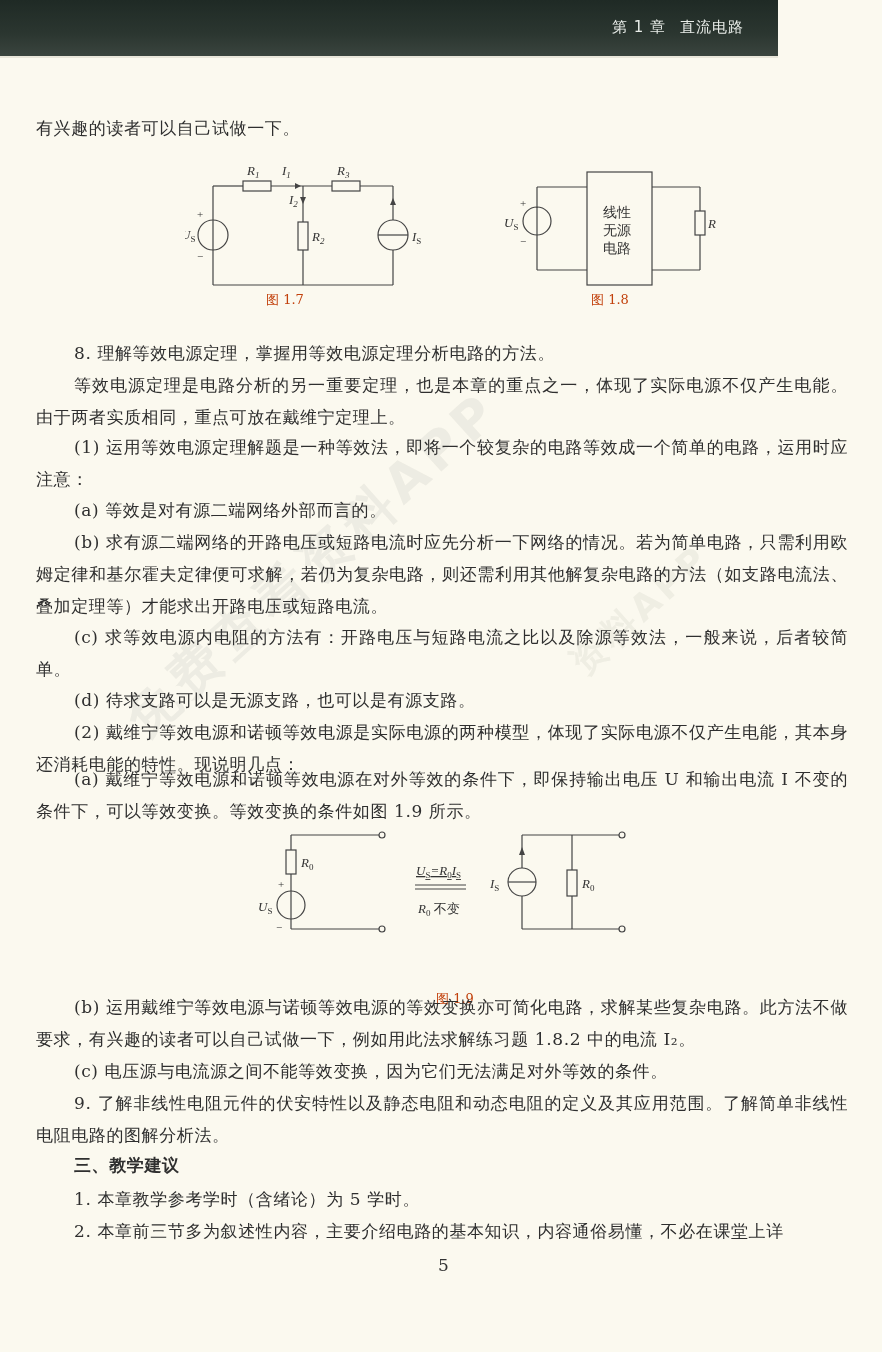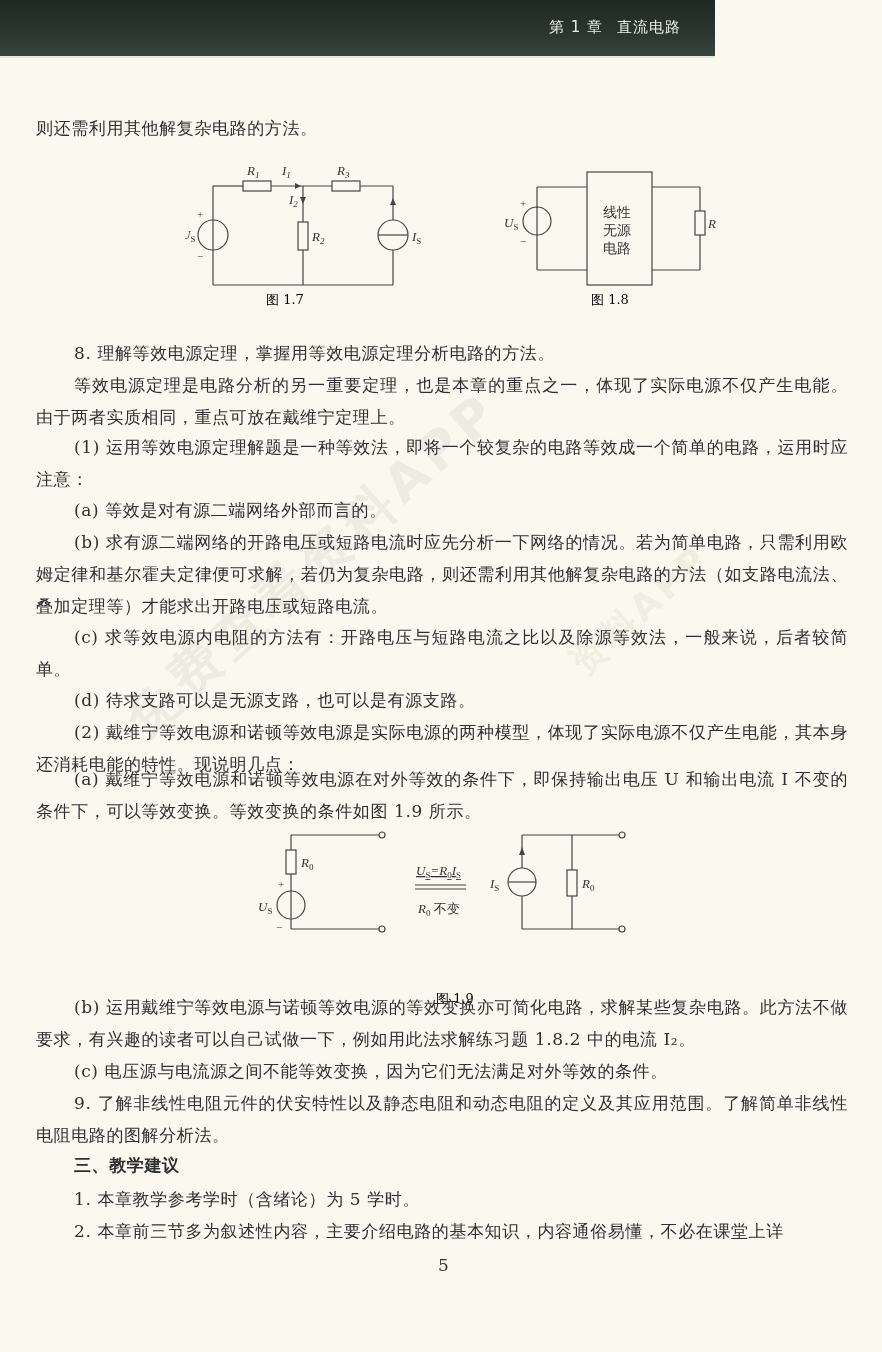--- a/index.html
+++ b/index.html
@@ -4,21 +4,21 @@
   <style>
     html, body { margin: 0; padding: 0; }
     body {
       width: 882px; height: 1352px; overflow: hidden;
       background: #fbf9ef;
       font-family: "DejaVu Serif", "Liberation Serif", serif;
       color: #2f2f2f;
       position: relative;
     }
     .header {
-      position: absolute; left: 0; top: 0; width: 715px; height: 56px;
+      position: absolute; left: 0; top: 0; width: 778px; height: 56px;
       background: linear-gradient(180deg, #1f2a25 0%, #2b3630 60%, #3a443e 100%);
       border-bottom: 2px solid #e9e6da;
       text-align: right;
     }
     .header .chapter {
       position: absolute; right: 34px; top: 18px;
       color: #e8ece8; font-size: 15px; letter-spacing: 1px;
       font-family: "DejaVu Sans", "Liberation Sans", sans-serif;
     }
     .header .chapter .gap { display: inline-block; width: 14px; }
@@ -41,40 +41,40 @@
     .p {
       position: absolute; left: 36px; width: 812px;
       font-size: 17px; line-height: 32px; letter-spacing: 0.6px;
       text-align: justify;
     }
     .indent { text-indent: 38px; }
     .bold { font-weight: bold; font-family: Liberation Mono, monospace; }
     .fig { position: absolute; }
     .fig svg { display: block; }
     .caption {
-      position: absolute; font-size: 13px; color: #000000;
+      position: absolute; font-size: 13px; color: #c2410c;
     }
     .pageno {
       position: absolute; left: 438px; top: 1255px; font-size: 17px; color: #333;
     }
     svg text { font-family: "Liberation Serif", "DejaVu Serif", serif; fill: #333; }
   </style>
 </head>
 <body>
 
 <div class="header">
   <div class="chapter">
     <span>第 1 章</span><span class="gap"></span><span>直流电路</span>
   </div>
 </div>
 
 <div class="watermark">免费查看资料APP</div>
 <div class="watermark2">资料APP</div>
 
-<div class="p" style="top:112px;">则还需利用其他解复杂电路的方法。</div>
+<div class="p" style="top:112px;">有兴趣的读者可以自己试做一下。</div>
 
 <div class="fig" style="left:170px; top:155px;margin-left:15px;">
   <svg width="260" height="160" viewBox="0 0 260 160">
     <g stroke="#444" stroke-width="1.2" fill="none">
 
       <line x1="28" y1="31" x2="58" y2="31"></line>
       <rect x="58" y="26" width="28" height="10"></rect>
       <line x1="86" y1="31" x2="147" y2="31"></line>
       <rect x="147" y="26" width="28" height="10"></rect>
       <line x1="175" y1="31" x2="208" y2="31"></line>

